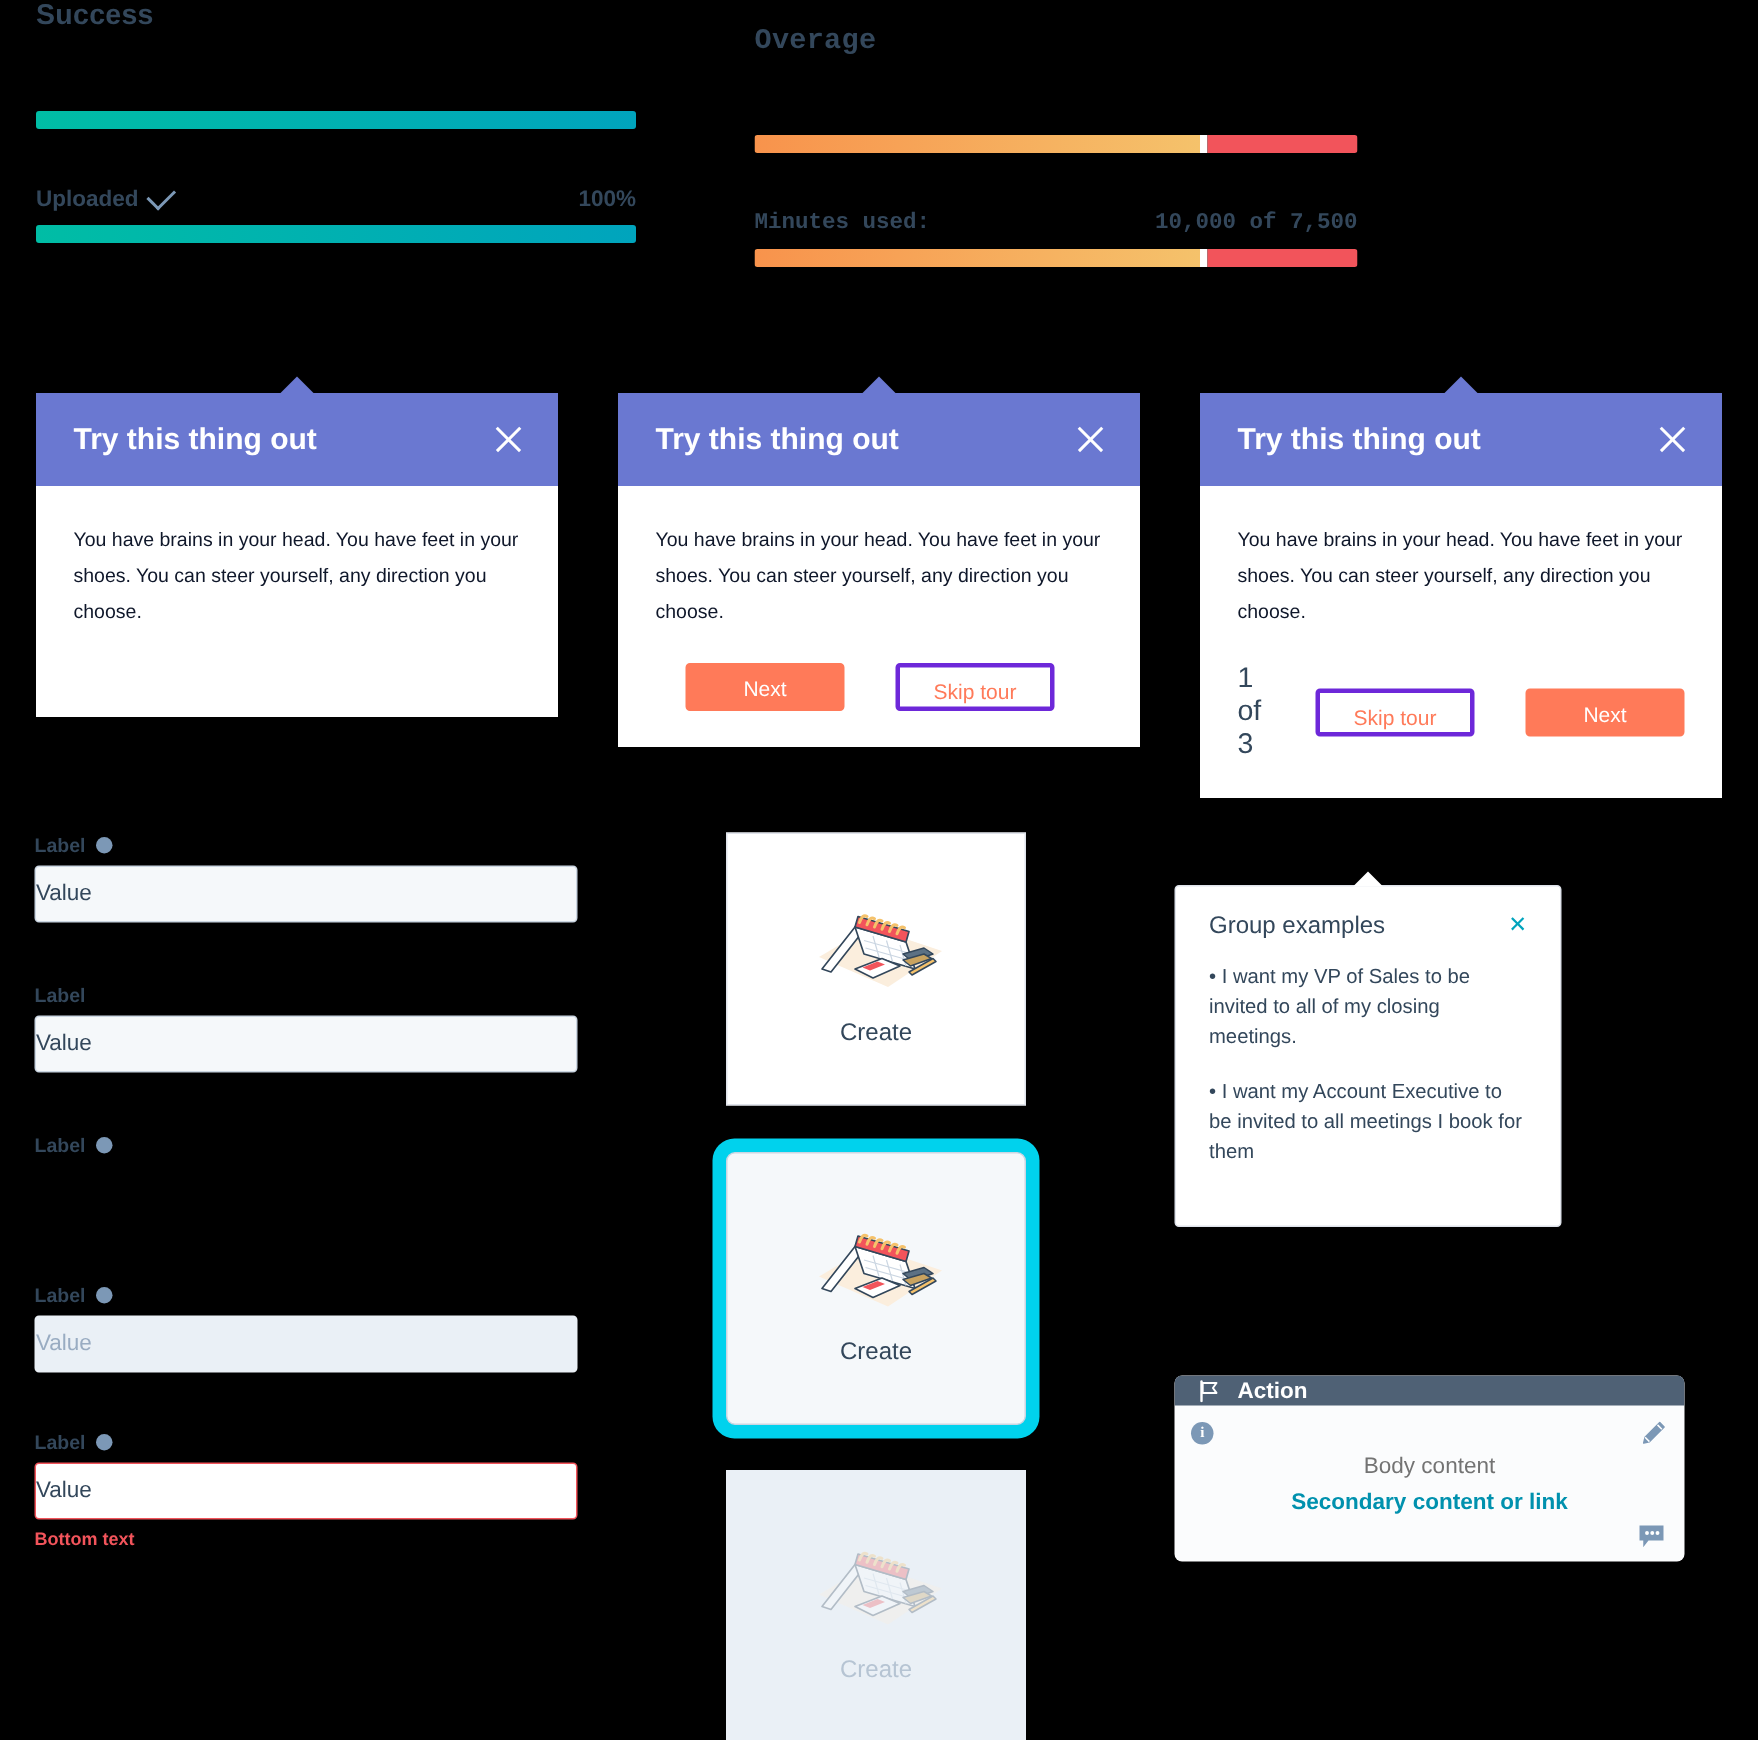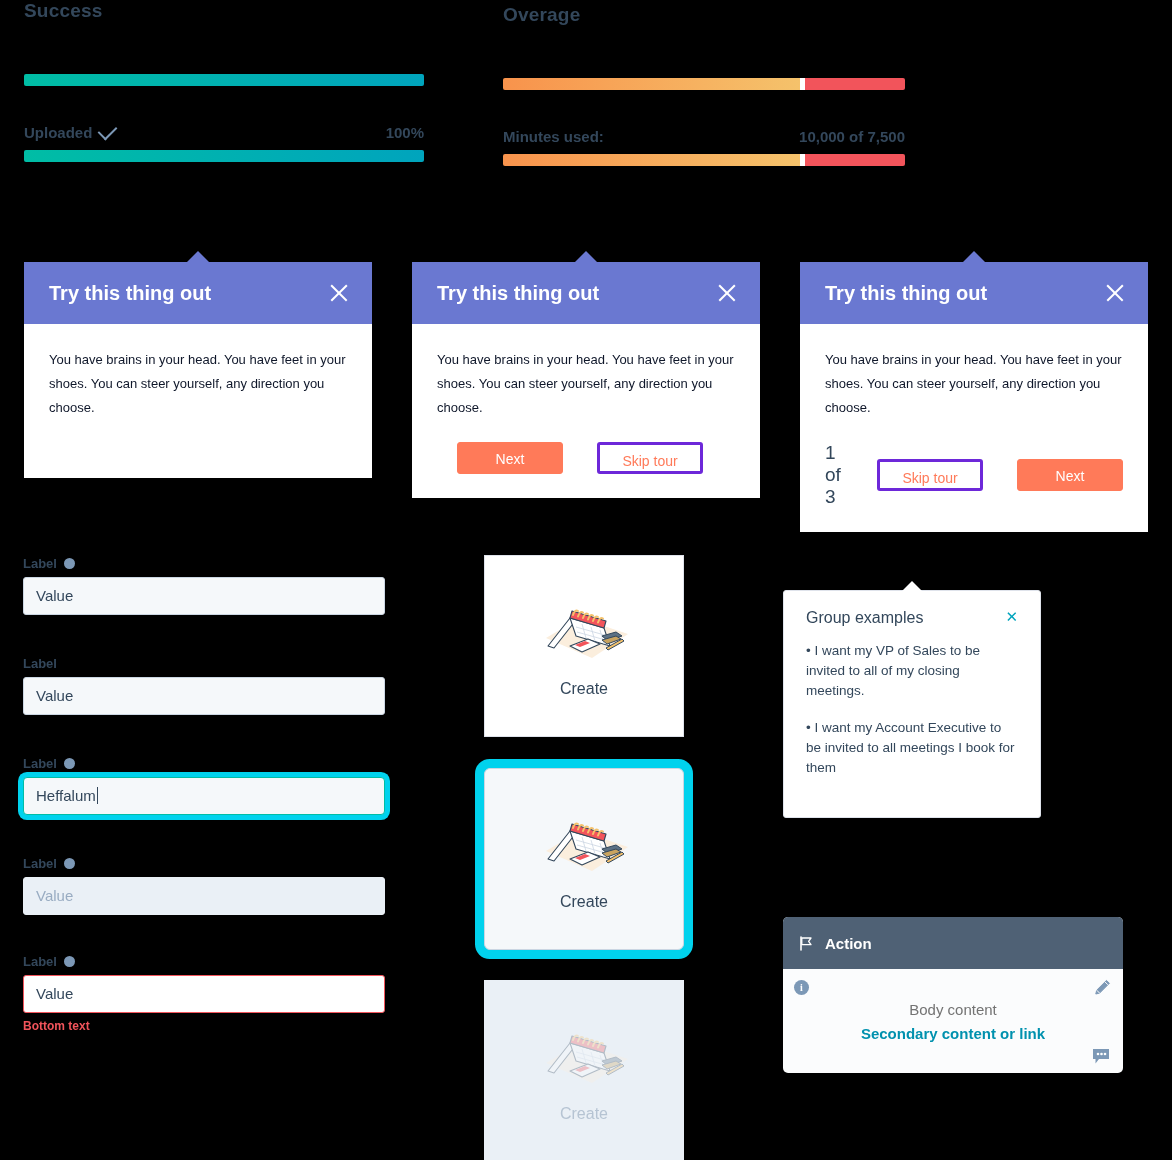--- a/index.html
+++ b/index.html
@@ -155,21 +155,21 @@
     background: #7c98b6;
     display: inline-block;
   }
   .input {
     width: 362px;
     height: 38px;
     box-sizing: border-box;
     background: #f5f8fa;
     border: 1px solid #cbd6e2;
     border-radius: 3px;
-    padding: 0 12px;
+    padding: 0 0;
     font-size: 15px;
     color: #33475b;
     line-height: 36px;
   }
   .input.focused {
     background: #f5f8fa;
     border: 1px solid #00bda5;
     box-shadow: 0 0 0 5px #00d2ed;
     border-radius: 4px;
   }
@@ -276,21 +276,21 @@
   .action-card {
     width: 340px;
     border-radius: 5px;
     overflow: hidden;
     box-shadow: 0 2px 8px rgba(0,0,0,.14);
     position: absolute;
     background: #fbfcfd;
   }
   .action-head {
     background: #4f6175;
-    height: 52px;
+    height: 20px;
     display: flex;
     align-items: center;
     gap: 12px;
     padding: 0 16px;
   }
   .action-title {
     color: #ffffff;
     font-size: 15px;
     font-weight: bold;
   }
@@ -334,21 +334,21 @@
       <span>Uploaded</span>
       <span class="check"></span>
     </span>
     <span>100%</span>
   </div>
   <div class="bar-track" style="width:400px; margin-top:9px;">
     <div class="bar-success"></div>
   </div>
 </div>
 
-<div class="abs" style="left:503px; top:4px;">
+<div class="abs" style="left:503px; top:16px;font-family:Liberation Mono, monospace;">
   <div class="section-title">Overage</div>
   <div class="bar-track" style="width:402px; margin-top:52px;">
     <div class="bar-over-used" style="width:74%;"></div>
     <div class="bar-over-gap" style="width:1.2%;"></div>
     <div class="bar-over-excess" style="width:24.8%;"></div>
   </div>
   <div class="meta-row" style="width:402px; margin-top:38px;gap:18px;">
     <span>Minutes used:</span>
     <span>10,000 of 7,500</span>
   </div>
@@ -408,21 +408,20 @@
     <span>Label</span>
   </div>
   <div class="input">Value</div>
 </div>
 
 <div class="abs" style="left:23px; top:756px;">
   <div class="field-label">
     <span>Label</span>
     <span class="info-dot"></span>
   </div>
-  <div class="input focused"><span>Heffalum</span><span class="caret"></span></div>
 </div>
 
 <div class="abs" style="left:23px; top:856px;">
   <div class="field-label">
     <span>Label</span>
     <span class="info-dot"></span>
   </div>
   <div class="input disabled">Value</div>
 </div>
 

